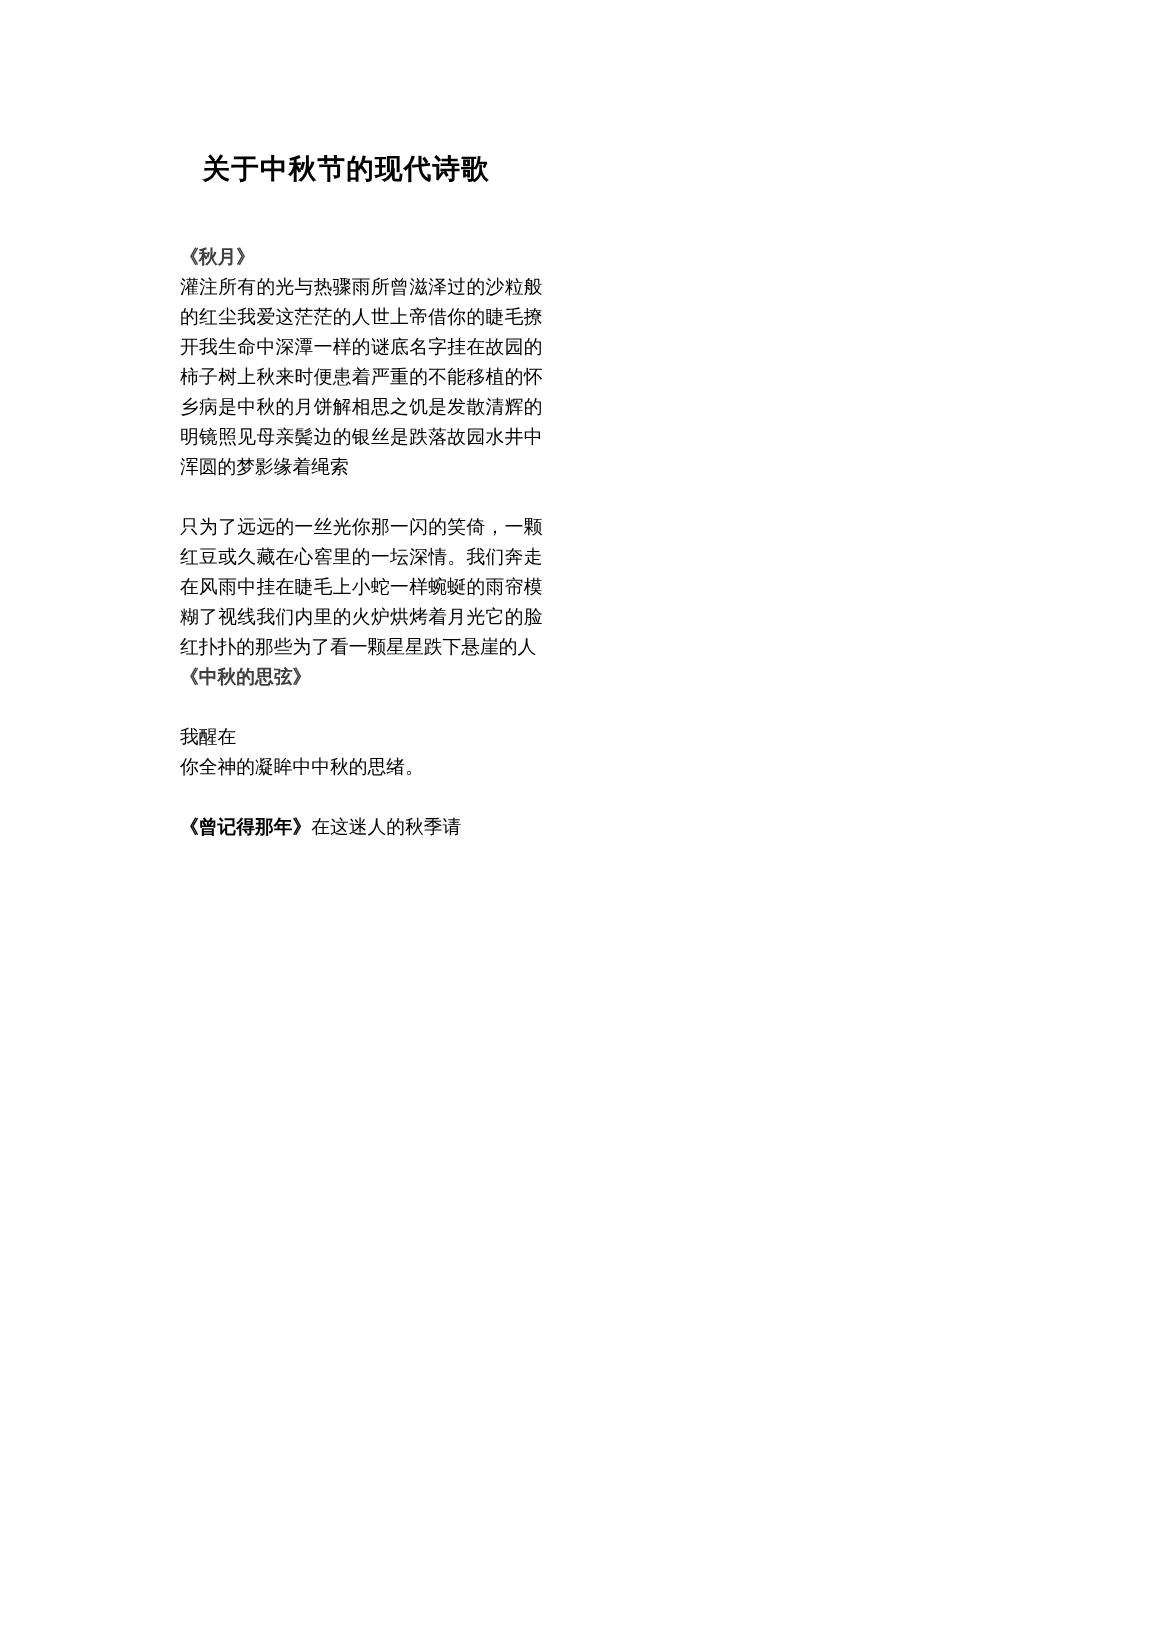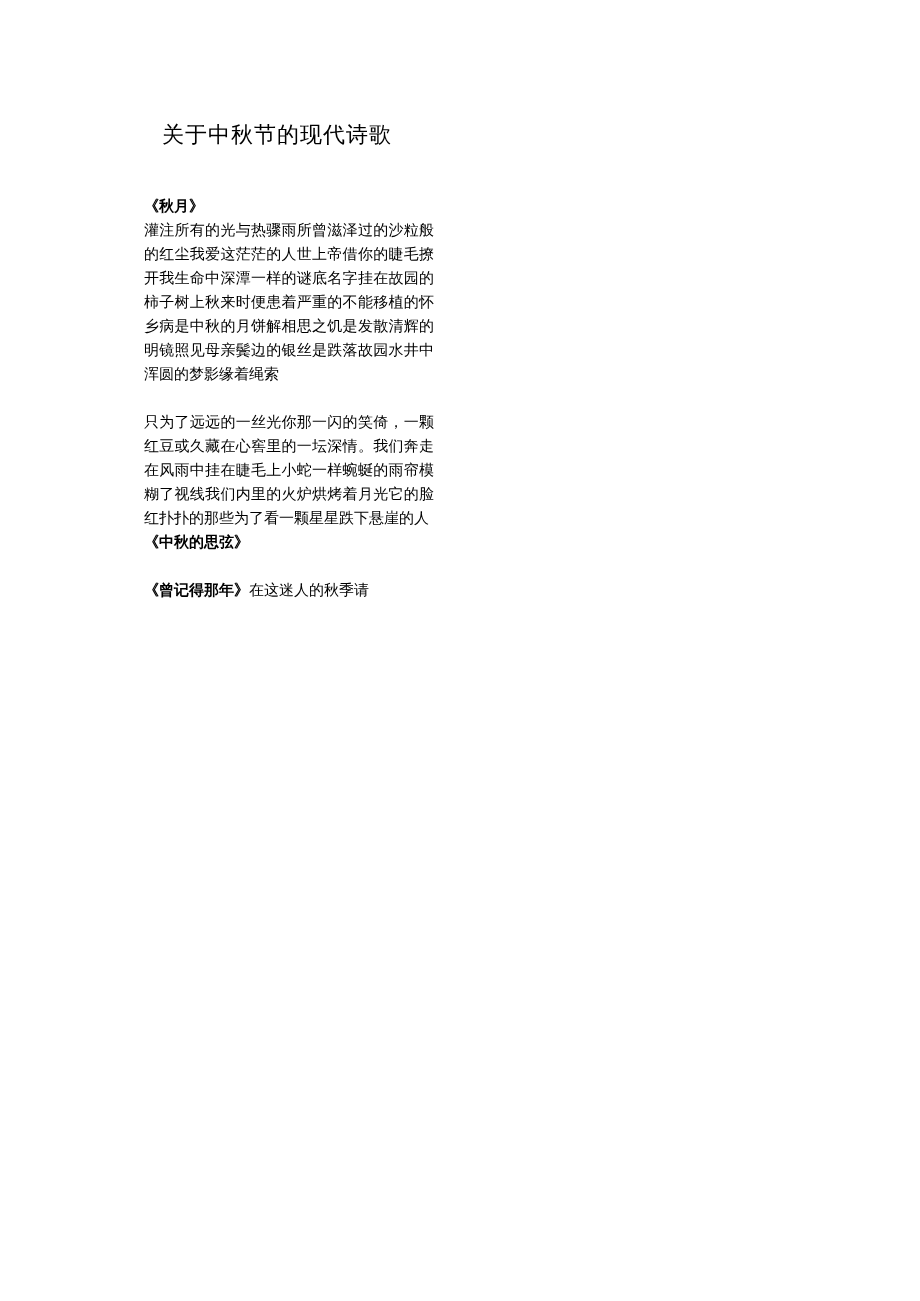--- a/index.html
+++ b/index.html
@@ -13,30 +13,30 @@
       background: #ffffff;
       font-family: "SimSun", "宋体", serif;
       padding: 120px 0 60px 0;
     }
     .content {
       width: 290px;
       margin-left: 144px;
     }
     .title {
       font-size: 22px;
-      font-weight: normal;
+      font-weight: bold;
       color: #000;
       margin-bottom: 44px;
       margin-left: 18px;
       letter-spacing: 1px;
     }
     .poem-heading {
       font-size: 15px;
       font-weight: bold;
-      color: #000000;
+      color: #404040;
       line-height: 1.6;
       display: inline;
     }
     .poem-body {
       font-size: 15px;
       color: #000;
       line-height: 1.6;
       text-align: justify;
       text-justify: inter-ideograph;
     }
@@ -60,20 +60,24 @@
     <div class="poem-body">灌注所有的光与热骤雨所曾滋泽过的沙粒般的红尘我爱这茫茫的人世上帝借你的睫毛撩开我生命中深潭一样的谜底名字挂在故园的柿子树上秋来时便患着严重的不能移植的怀乡病是中秋的月饼解相思之饥是发散清辉的明镜照见母亲鬓边的银丝是跌落故园水井中浑圆的梦影缘着绳索</div>
   </div>
 
   <div class="section">
     <div class="poem-body">只为了远远的一丝光你那一闪的笑倚，一颗红豆或久藏在心窖里的一坛深情。我们奔走在风雨中挂在睫毛上小蛇一样蜿蜒的雨帘模糊了视线我们内里的火炉烘烤着月光它的脸红扑扑的那些为了看一颗星星跌下悬崖的人</div>
     <div class="poem-body">
       <span class="poem-heading">《中秋的思弦》</span>
     </div>
   </div>
 
+  <div class="section">
+    <div class="poem-body">我醒在</div>
+    <div class="poem-body">你全神的凝眸中中秋的思绪。</div>
+  </div>
 
   <div class="section">
   </div>
 
   <div class="section">
     <div class="poem-body"><span class="inline-heading">《曾记得那年》</span><span>在这迷人的秋季请</span></div>
   </div>
 </div>
 
 </body></html>

